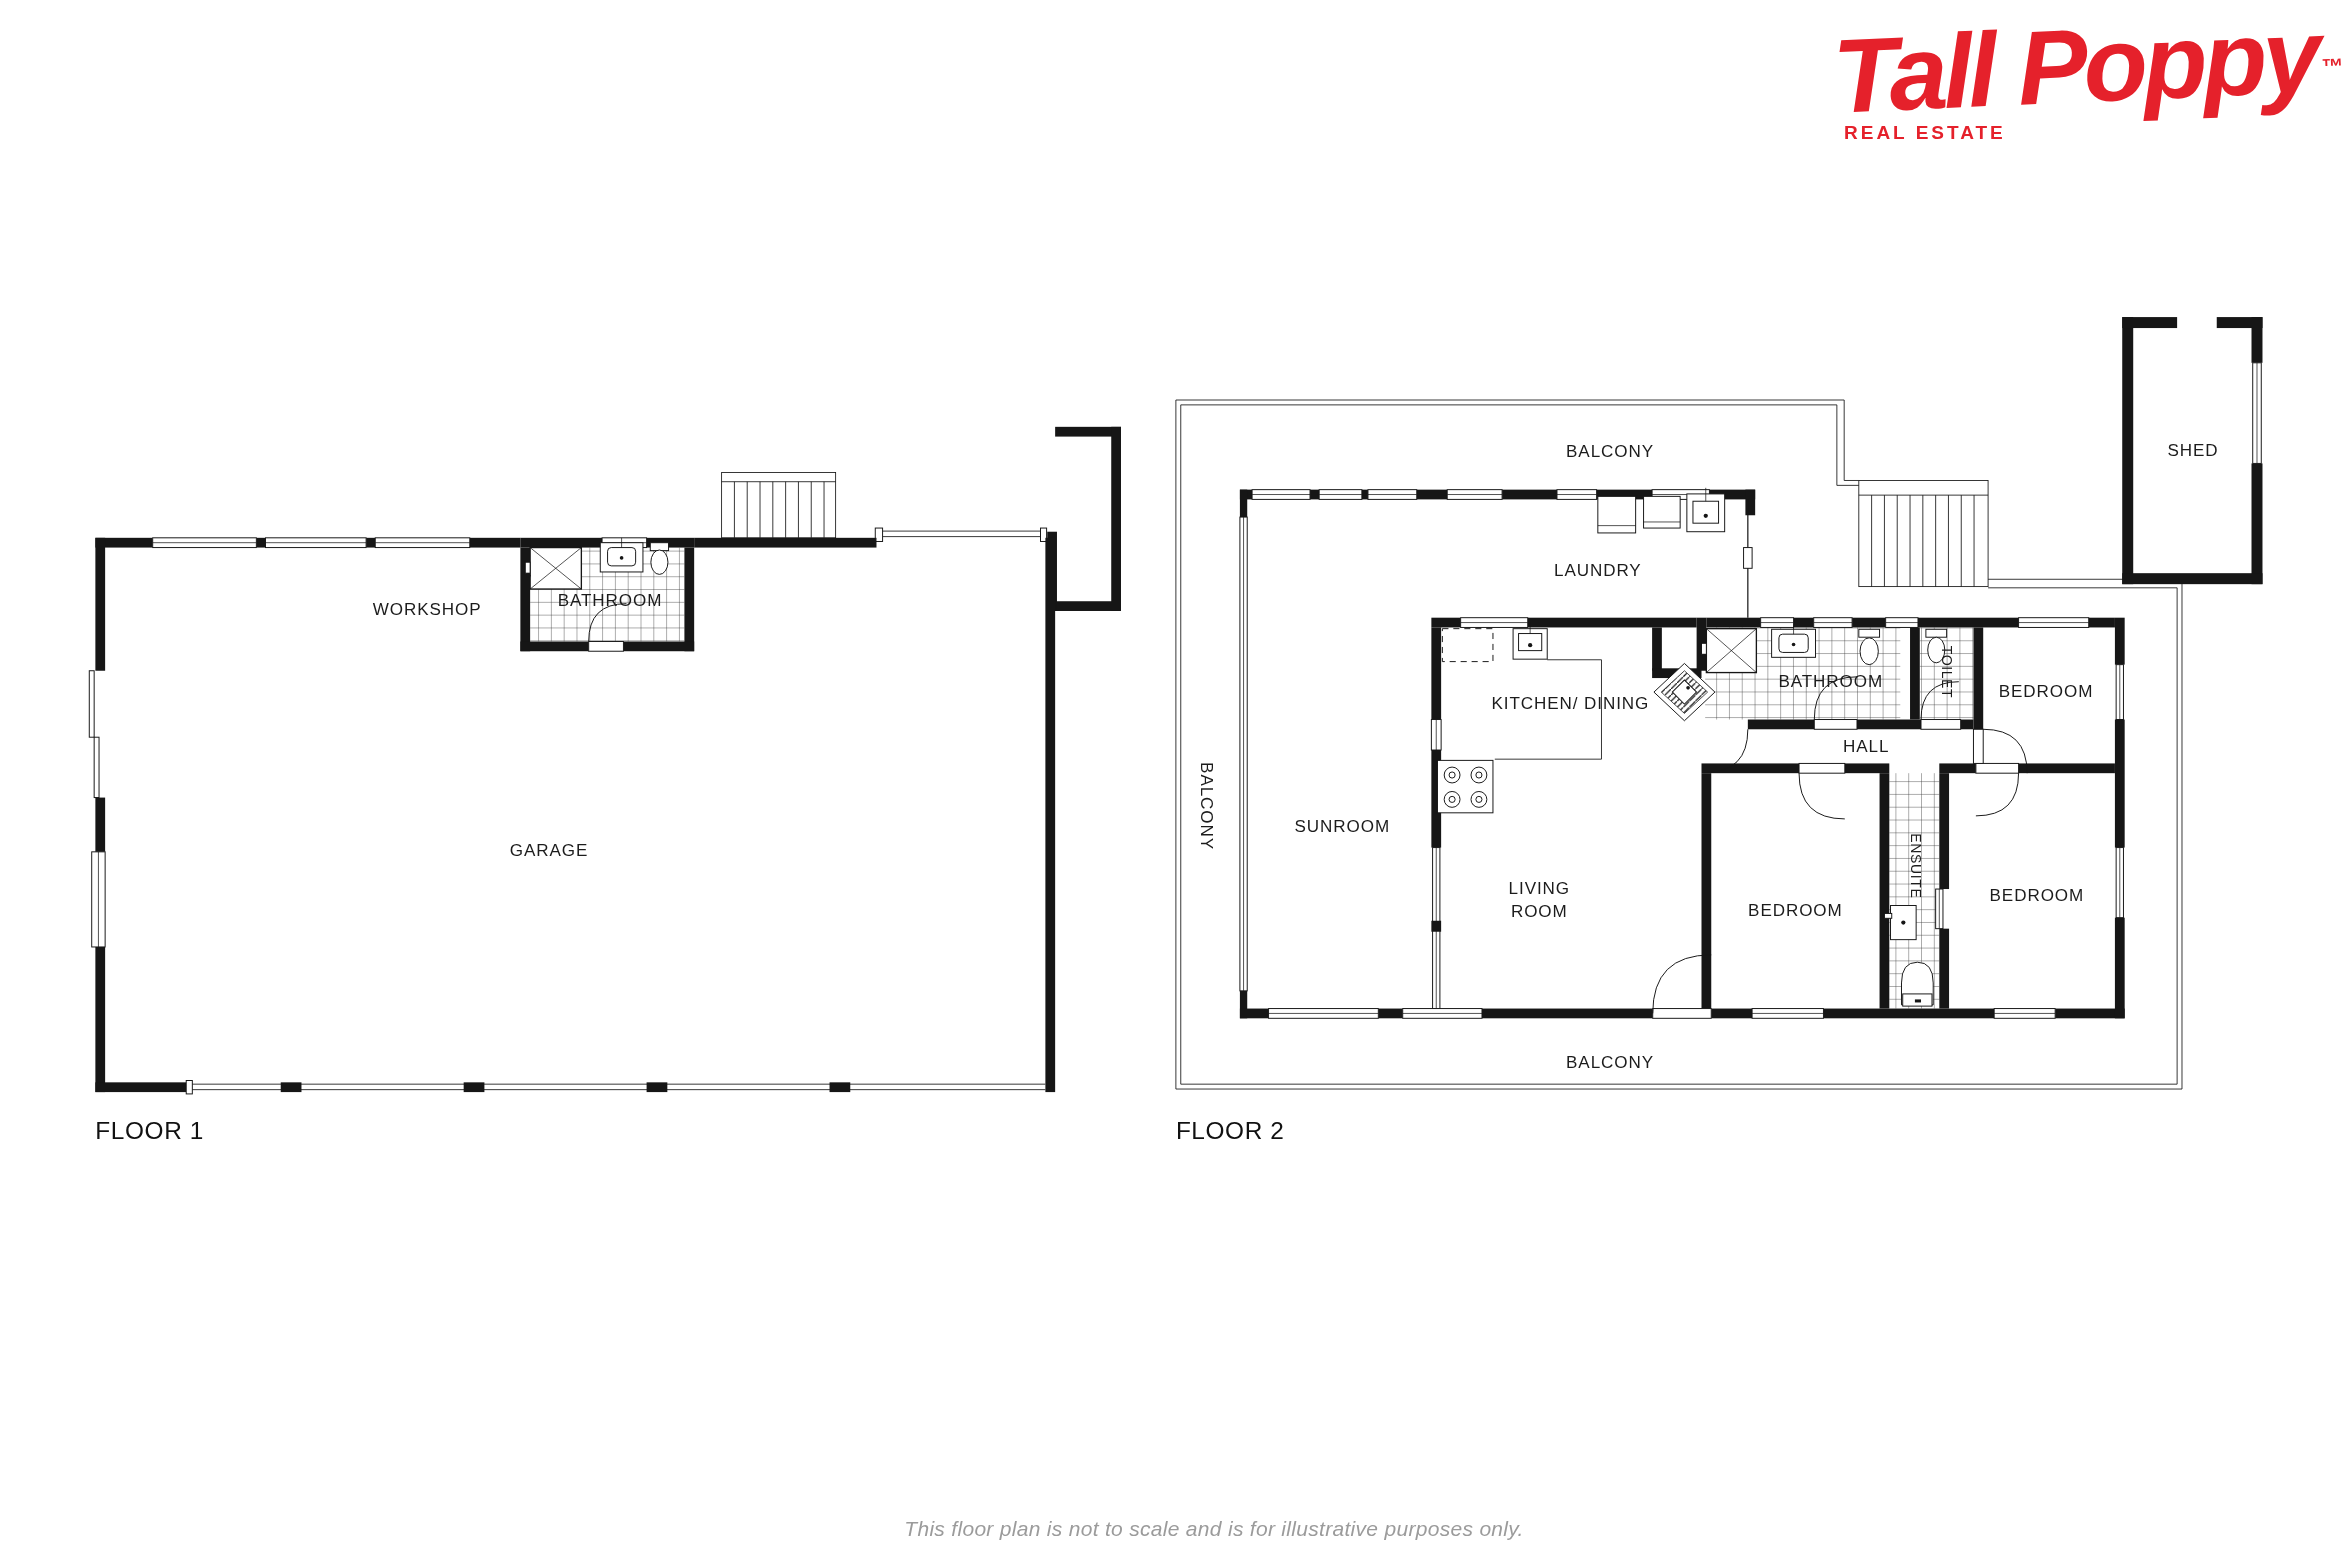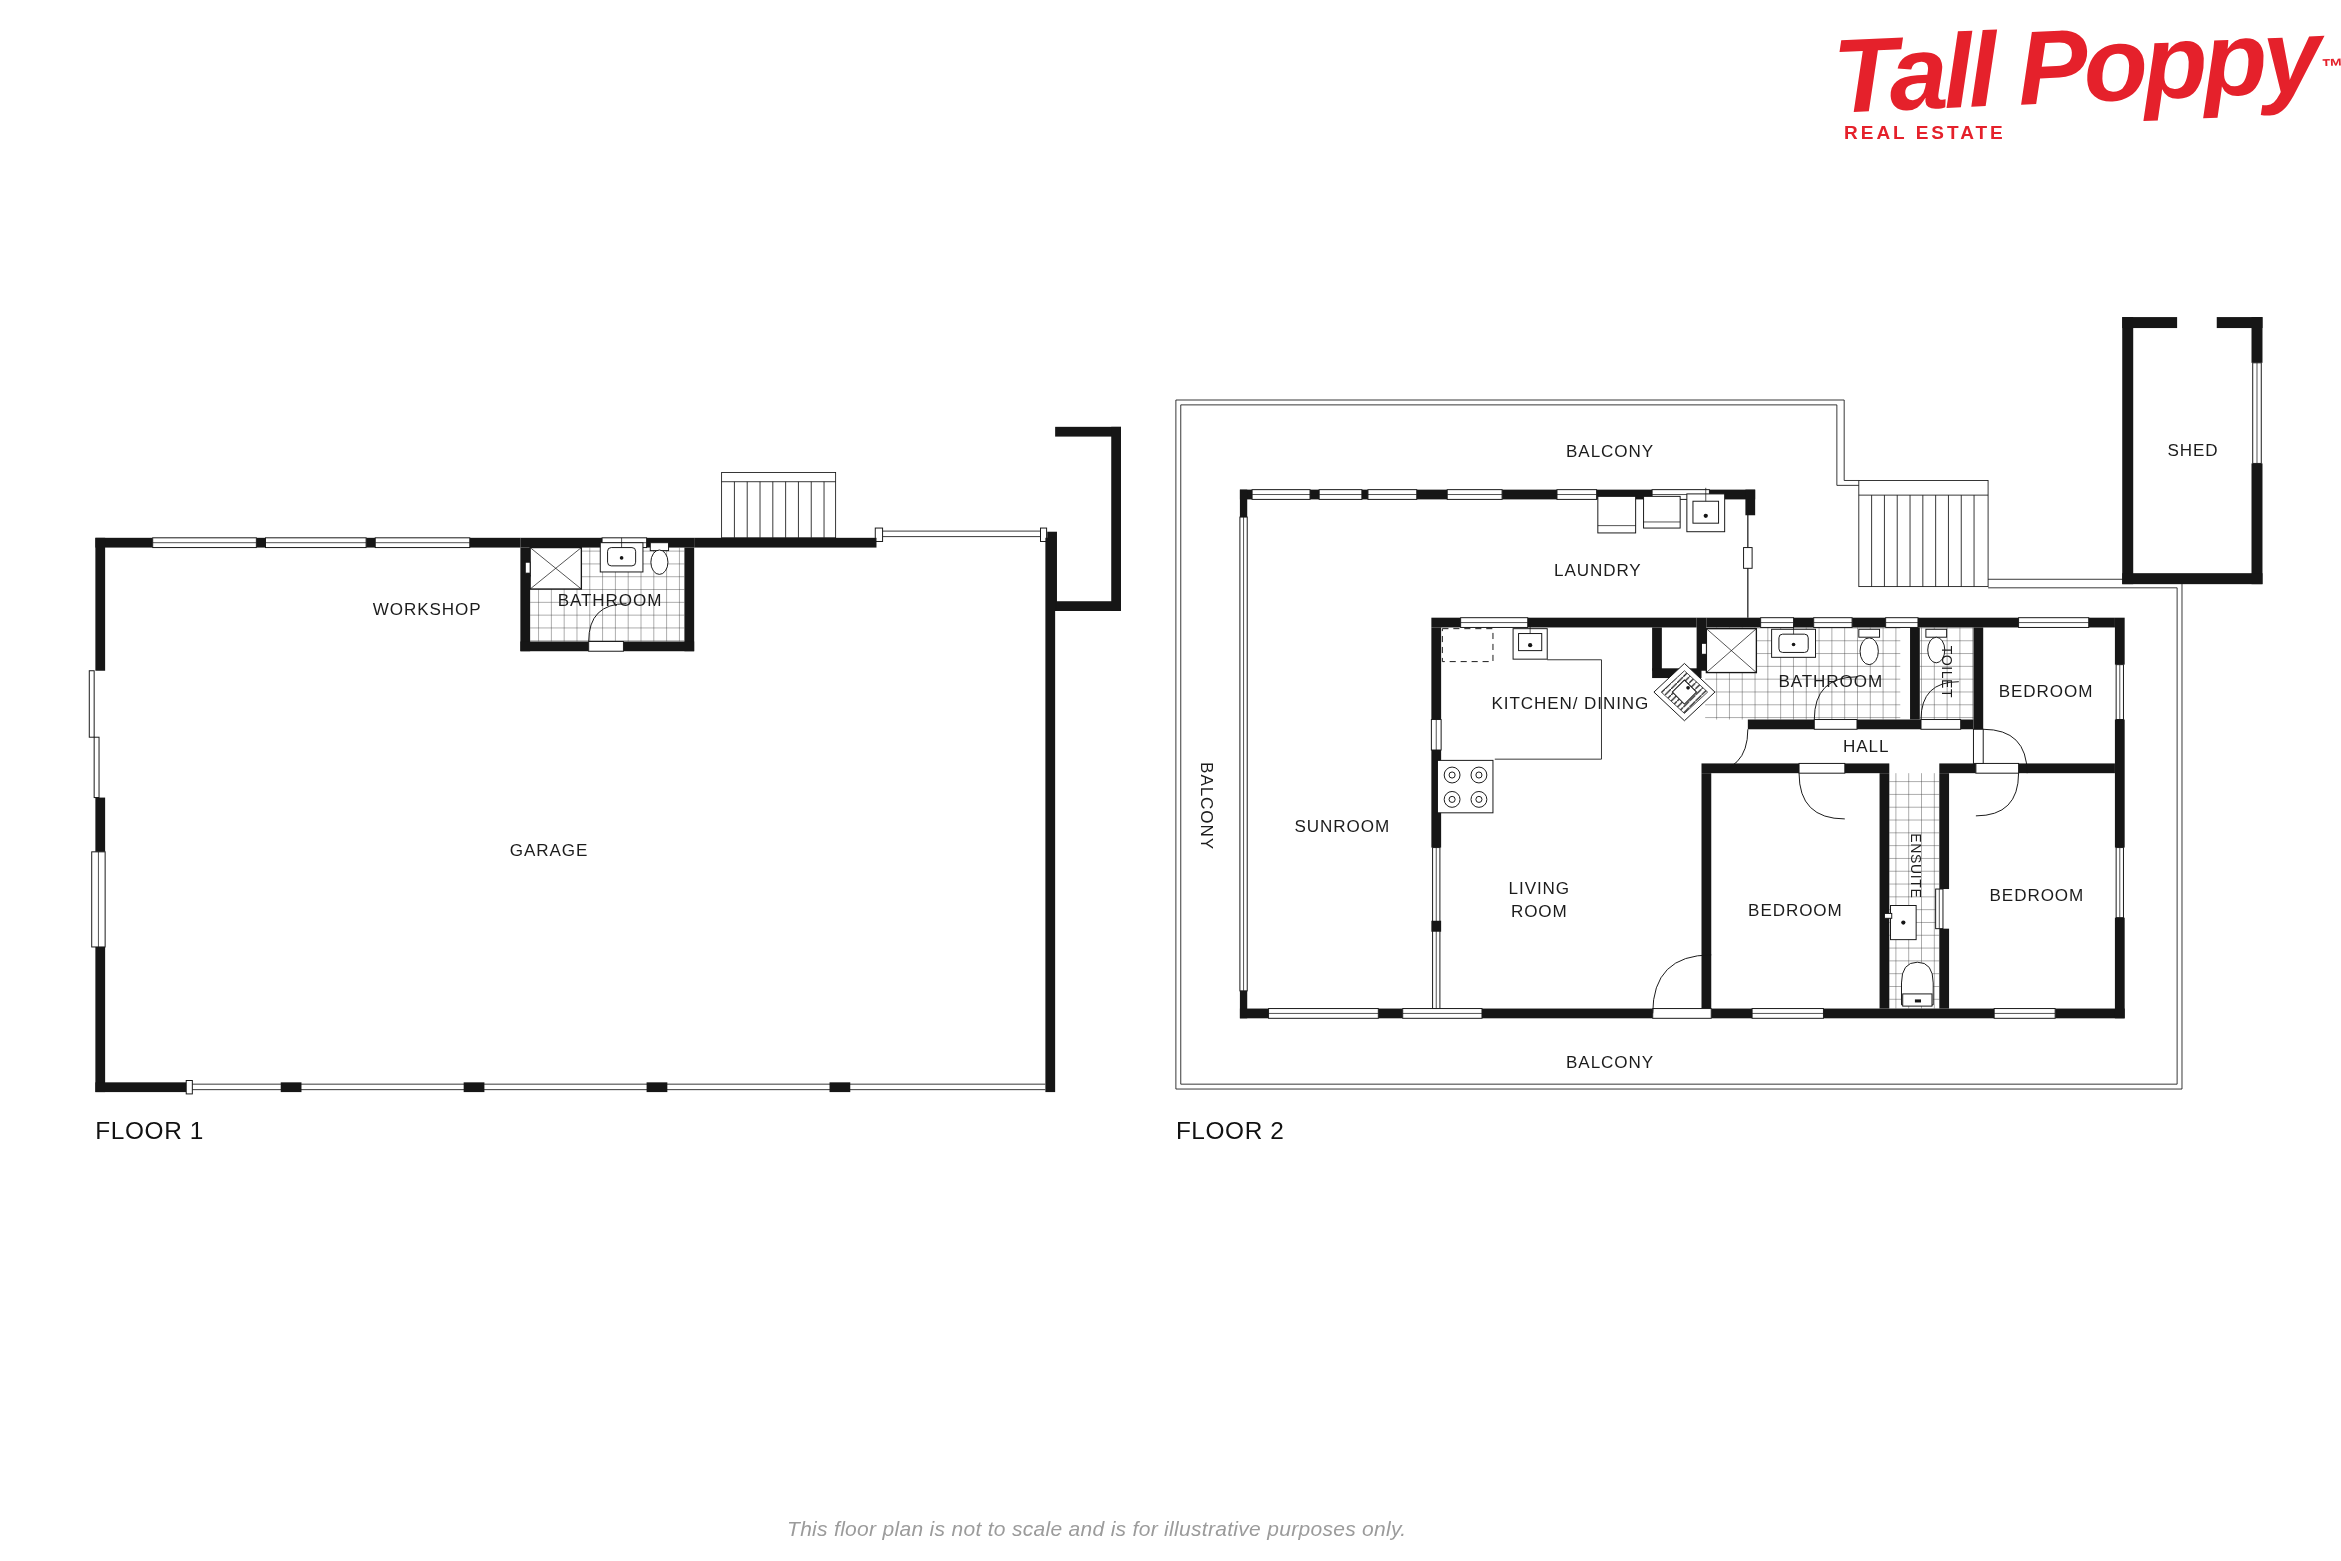--- a/index.html
+++ b/index.html
@@ -7,21 +7,21 @@
           font-family:"Liberation Sans", sans-serif;}
   .plan-svg{position:absolute;left:0;top:0;}
   
   .logo{position:absolute;left:1833px;top:11px;width:494px;color:#e5212b;}
   .logo-script{font-family:"Liberation Sans",sans-serif;font-style:italic;font-weight:900;
                font-size:105px;line-height:1.05;letter-spacing:-4.3px;transform:rotate(-2.5deg);
                white-space:nowrap;}
   .logo-tm{font-size:22px;font-weight:700;vertical-align:17px;letter-spacing:0;margin-left:3.7px;}
   .logo-sub{font-weight:700;font-size:19px;letter-spacing:3px;margin-left:11px;margin-top:1.2px;}
   
-  .disclaimer{position:absolute;left:787px;top:1517px;width:854px;text-align:left;
+  .disclaimer{position:absolute;left:787px;top:1517px;width:854px;text-align:center;
               font-style:italic;font-size:21px;color:#9b9b9b;letter-spacing:0.3px;}
   
   .wall{fill:#161616;}
   .win{fill:#ffffff;stroke:#161616;stroke-width:1.6;}
   .wl{stroke:#161616;stroke-width:1.2;}
   .thin{stroke:#161616;stroke-width:2;fill:none;}
   .thin1{stroke:#161616;stroke-width:1.4;fill:none;}
   .fix{fill:#ffffff;stroke:#161616;stroke-width:2.2;}
   .fixthin{fill:#ffffff;stroke:#161616;stroke-width:1.6;}
   .arc{fill:none;stroke:#161616;stroke-width:1.6;}

